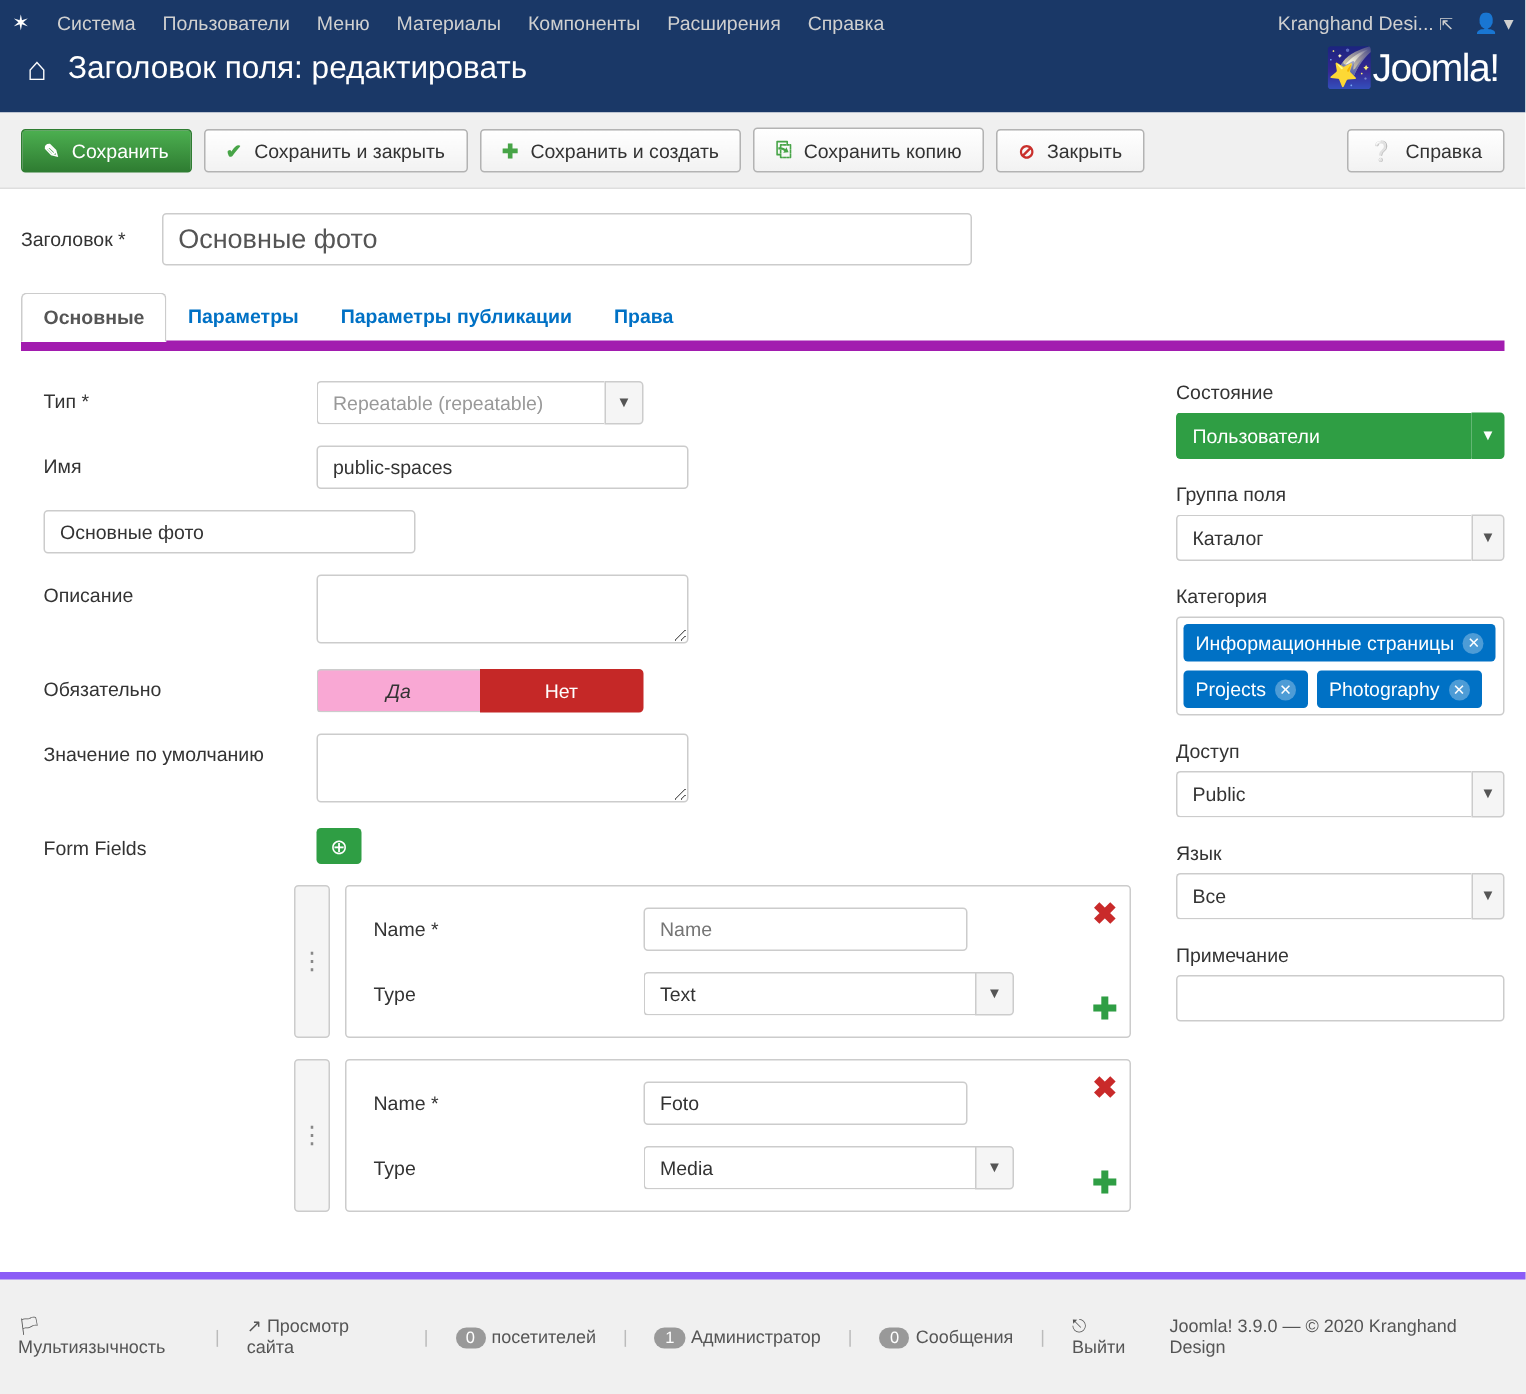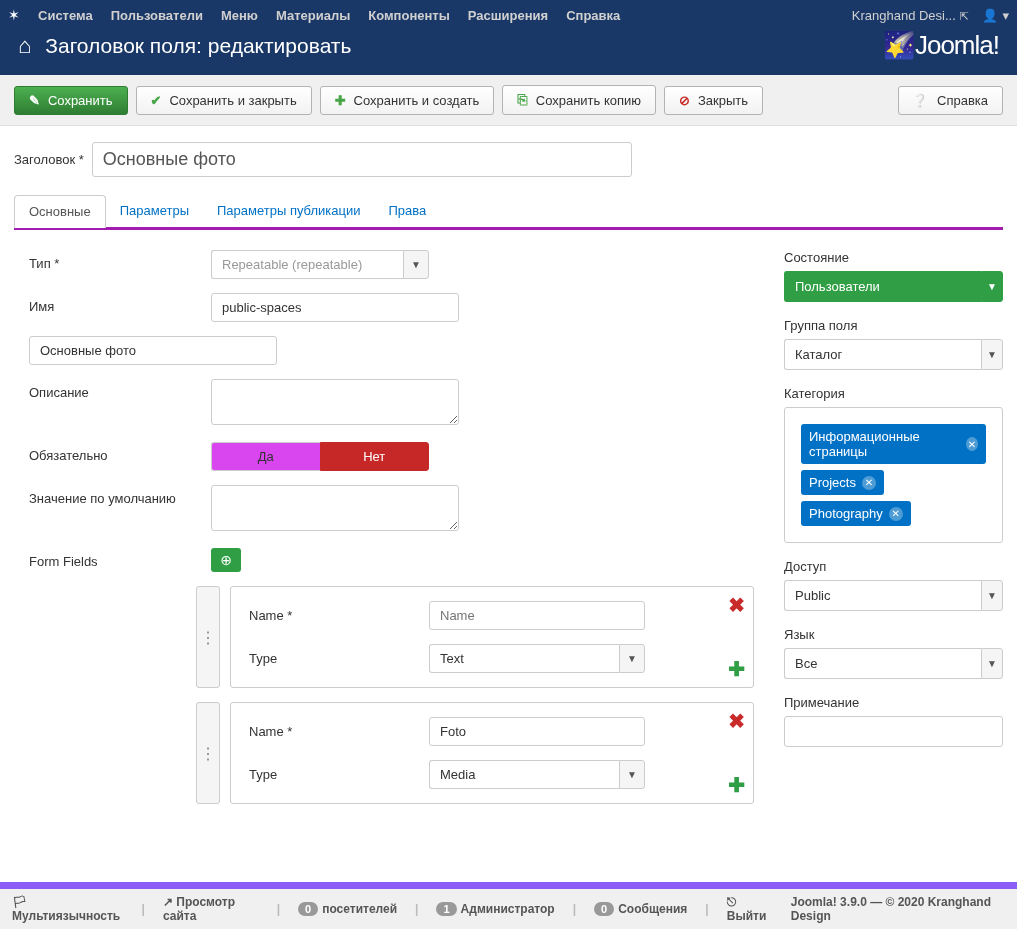--- a/index.html
+++ b/index.html
@@ -1,77 +1,77 @@
 <!DOCTYPE html>
 <html><head>
 <meta charset="utf-8">
 <style>
 * { box-sizing: border-box; margin: 0; padding: 0; font-family: -apple-system, BlinkMacSystemFont, "Segoe UI", Helvetica, Arial, sans-serif; }
 body { background: #fff; color: #333; font-size: 13px; }
 .topnav { background: #1a3867; color: #d0d0d0; height: 30px; display: flex; align-items: center; padding: 0 8px; font-size: 13px; }
 .topnav .logo-ic { width: 18px; margin-right: 12px; color: #fff; font-size: 14px; }
 .topnav .menus { display: flex; gap: 18px; }
-.topnav .menus span { cursor: pointer; font-weight: bold; }
+.topnav .menus span { cursor: pointer; }
 .topnav .right { margin-left: auto; display: flex; align-items: center; gap: 14px; }
 .topnav .right .ext { font-size: 11px; }
 .header { background: #1a3867; color: #fff; padding: 0 18px 14px 18px; display: flex; align-items: center; }
 .header .page-icon { margin-right: 14px; font-size: 22px;}
 .header h1 { font-size: 21px; font-weight: 400; flex: 1; }
 .header .brand { font-family: Arial; font-size: 26px; letter-spacing: -1px; }
 .header .brand b{ font-weight: 400; margin-top: 44px;}
 .toolbar { background: #f0f0f0; border-bottom: 1px solid #dedede; padding: 10px 14px; display: flex; gap: 8px; align-items: center; }
 .btn { display: inline-flex; align-items: center; gap: 8px; padding: 6px 14px; border: 1px solid #b3b3b3; background: linear-gradient(#fff,#f2f2f2); border-radius: 3px; font-size: 13px; cursor: pointer; color:#333; }
 .btn.green { background: #2f7d32; background: linear-gradient(#4caf50,#2f7d32); border-color: #2f7d32; color: #fff; }
 .btn .ic { font-weight: bold; }
 .toolbar .spacer { flex: 1; }
 .content { padding: 16px 14px 40px 14px; }
-.titlebar { display: flex; align-items: center; gap: 8px; margin-bottom: 18px; }
+.titlebar { display: flex; align-items: center; gap: 24px; margin-bottom: 18px; }
 .titlebar label { font-size: 13px; }
 .titlebar input { width: 540px; font-size: 18px; padding: 6px 10px; border: 1px solid #ccc; border-radius: 3px; color:#555; }
-.tabs { border-bottom: 3px solid #a21caf; display: flex; margin-bottom: 20px; }
+.tabs { border-bottom: 7px solid #a21caf; display: flex; margin-bottom: 20px; font-weight: bold; }
 .tab { padding: 8px 14px; font-size: 13px; color: #0071c5; cursor: pointer; }
 .tab.active { color: #555; border: 1px solid #ccc; border-bottom: 1px solid #fff; border-radius: 4px 4px 0 0; margin-bottom: -1px; background: #fff; }
 .form-area { display: flex; gap: 30px; }
 .main-col { flex: 0 0 740px; }
 .side-col { flex: 1; }
 .fr { display: flex; align-items: flex-start; margin-bottom: 14px; margin-left: 15px; }
 .fr .lbl { width: 182px; font-size: 13px; padding-top: 6px;}
 .fr .ctl { flex: 1; }
 .select-wrap { display:flex; width:218px;}
 .select-input { flex:1; border:1px solid #ccc; border-right:none; border-radius:3px 0 0 3px; padding:6px 10px; color:#999; background:#fff;}
 .select-caret { width:26px; border:1px solid #ccc; border-radius:0 3px 3px 0; background:#f5f5f5; display:flex; align-items:center; justify-content:center; font-size:10px; color:#555; cursor:pointer;}
 input.text, textarea.text { width: 248px; border: 1px solid #ccc; border-radius: 3px; padding: 6px 10px; font-size: 13px; color:#333;}
 textarea.text { height: 46px; resize: vertical; }
 .radio-grp { display: flex; width: 218px; }
 .radio-grp div { flex: 1; text-align: center; padding: 6px 0; border: 1px solid #ccc; font-size:13px; cursor:pointer;}
-.radio-grp .yes { border-radius: 3px 0 0 3px; background:#d946ef; border-right:none;}
+.radio-grp .yes { border-radius: 3px 0 0 3px; background:#f9a8d4; border-right:none;font-style:italic;}
 .radio-grp .no { border-radius: 0 3px 3px 0; background: #c52827; border-color:#c52827; color: #fff; }
 .addbtn { background: #2f9e44; color: #fff; border: none; border-radius: 3px; width: 30px; height: 24px; font-size: 14px; cursor: pointer; }
 .repeat-item { display:flex; gap:10px; margin-top:14px;}
 .handle { width:24px; border:1px solid #ccc; border-radius:3px; display:flex; align-items:center; justify-content:center; background:#f5f5f5; color:#888; font-size:16px; cursor:grab;}
 .repeat-card { flex:1; border:1px solid #ccc; border-radius:3px; padding:14px 18px; position:relative;}
 .repeat-card .close { position:absolute; top:6px; right:8px; color:#c92a2a; font-size:20px; font-weight:bold; cursor:pointer;}
 .repeat-card .plus { position:absolute; bottom:6px; right:8px; color:#2f9e44; font-size:20px; font-weight:bold; cursor:pointer;}
 .repeat-card .ifr { display:flex; align-items:center; margin-bottom:14px;}
 .repeat-card .ifr:last-of-type{ margin-bottom:0;}
 .repeat-card .ifr .ilbl { width:180px; font-size:13px;}
 .repeat-card input.text { width:216px;}
-.repeat-card .select-wrap{ width:216px;}
+.repeat-card .select-wrap{ width:247px;}
 .side-col .sgrp { margin-bottom: 16px; }
 .side-col .slbl { font-size: 13px; margin-bottom: 6px; display:block;}
 .side-select { display:flex; width:100%;}
 .side-select .sv { flex:1; border:1px solid #ccc; border-right:none; border-radius:3px 0 0 3px; padding:7px 10px; font-size:13px;}
 .side-select .sc { width:22px; border:1px solid #ccc; border-radius:0 3px 3px 0; background:#f5f5f5; display:flex; align-items:center; justify-content:center; font-size:10px; color:#555; cursor:pointer;}
 .side-select.green .sv { background:#2f9e44; border-color:#2f9e44; color:#fff;}
 .side-select.green .sc { background:#2f9e44; border-color:#2f9e44; color:#fff;}
-.catbox { border:1px solid #ccc; border-radius:3px; padding:16px; display:flex; flex-wrap:wrap; gap:6px;}
+.catbox { border:1px solid #ccc; border-radius:3px; padding:4px; display:flex; flex-wrap:wrap; gap:6px;}
 .tag { background:#0071c5; color:#fff; border-radius:3px; padding:5px 8px; font-size:13px; display:inline-flex; align-items:center; gap:6px;}
 .tag .x { background:rgba(255,255,255,0.3); border-radius:50%; width:14px; height:14px; display:inline-flex; align-items:center; justify-content:center; font-size:10px; cursor:pointer;}
 .side-col input.full { width:100%; border:1px solid #ccc; border-radius:3px; padding:7px 10px; font-size:13px;}
-.footer { position:fixed; bottom:0; left:0; right:0; background:#f0f0f0; border-top:7px solid #8b5cf6; padding:6px 12px; display:flex; align-items:center; gap:18px; font-size:12px; color:#555;font-weight:bold;}
+.footer { position:fixed; bottom:0; left:0; right:0; background:#f0f0f0; border-top:5px solid #8b5cf6; padding:24px 12px; display:flex; align-items:center; gap:18px; font-size:12px; color:#555;}
 .footer .sep{ color:#bbb;}
 .footer .badge{ background:#999; color:#fff; border-radius:9px; padding:1px 7px; font-size:11px; margin-right:4px;}
 .footer .right{ margin-left:auto;}
 </style>
 </head>
 <body>
 
 <div class="topnav">
   <span class="logo-ic">✶</span>
   <div class="menus">

